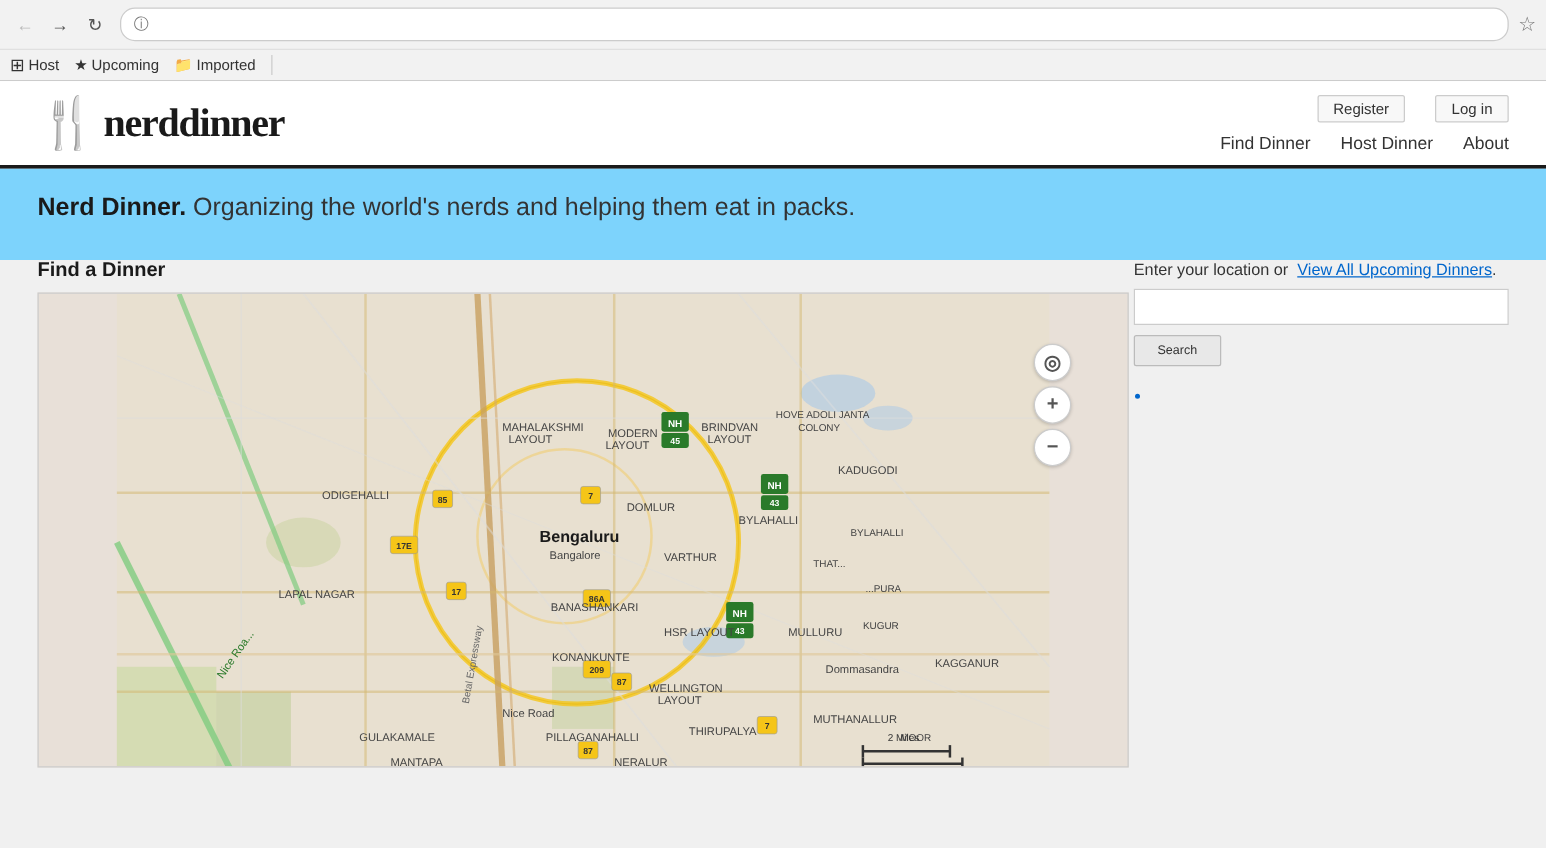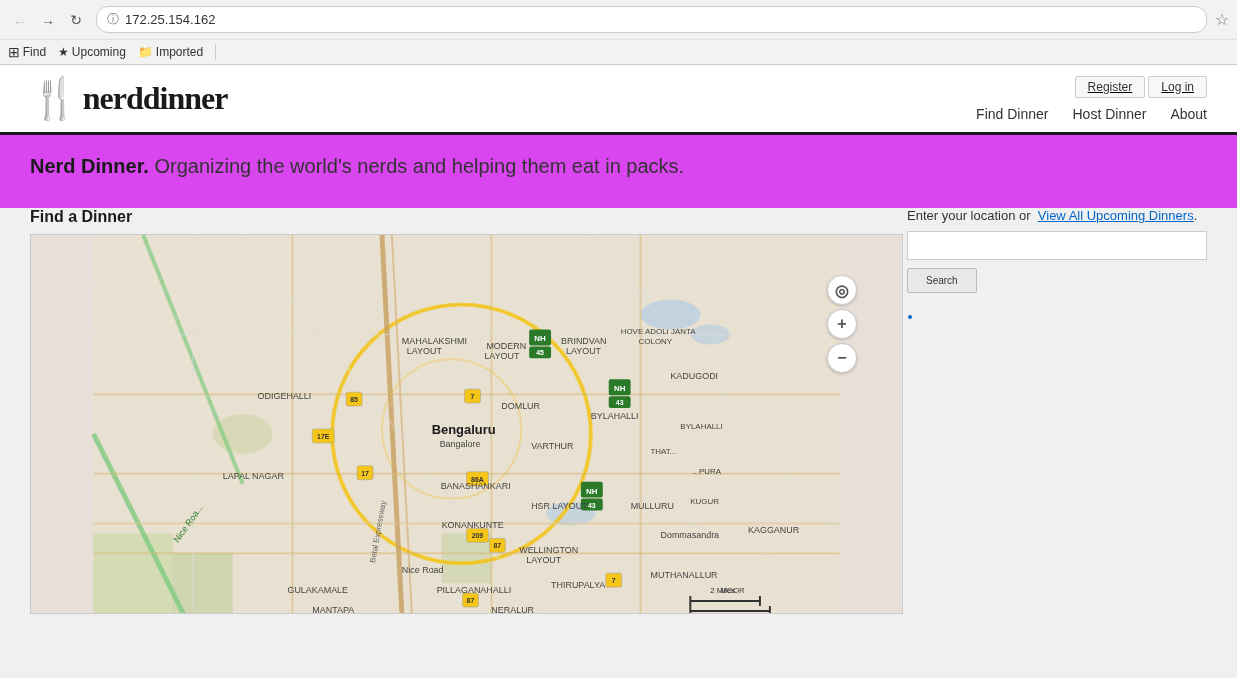--- a/index.html
+++ b/index.html
@@ -51,35 +51,35 @@
       border-bottom: 3px solid #1a1a1a;
       display: flex; align-items: center; justify-content: space-between;
     }
     .logo-area { display: flex; align-items: center; gap: 0; }
     .logo-icon { font-size: 40px; letter-spacing: -5px; color: #1a1a1a; margin-right: 8px; }
     .logo-text {
       font-family: Georgia, serif; font-size: 32px; font-weight: bold;
       color: #1a1a1a; letter-spacing: -1px;
     }
     .header-right { display: flex; flex-direction: column; align-items: flex-end; gap: 8px; }
-    .auth-buttons { display: flex; gap: 3px; text-decoration: underline; }
+    .auth-buttons { display: flex; gap: 24px; }
     .auth-btn {
       padding: 3px 12px; font-size: 12px; cursor: pointer;
       border: 1px solid #ccc; background: #f8f8f8; color: #333;
       border-radius: 2px;
     }
     .nav-links { display: flex; gap: 24px; align-items: center; }
     .nav-link {
       color: #333; text-decoration: none; font-size: 14px; font-weight: normal;
       cursor: pointer;
     }
 
     
     .hero {
-      background: #d946ef; padding: 20px 30px 10px 30px;
+      background: #7dd3fc; padding: 20px 30px 10px 30px;
     }
     .hero-text { font-size: 20px; color: #333; margin-bottom: 20px; }
     .hero-text strong { font-weight: bold; color: #1a1a1a; }
 
     
     .main-content {
       background: #f0f0f0; display: flex; gap: 4px;
       padding: 0 30px 30px 30px;
     }
 
@@ -128,28 +128,27 @@
 
 <div class="browser-chrome">
   <div class="browser-toolbar">
     <div class="nav-buttons">
       <button class="nav-btn disabled">←</button>
       <button class="nav-btn">→</button>
       <button class="nav-btn">↻</button>
     </div>
     <div class="address-bar">
       <span class="lock-icon">ⓘ</span>
-      <input class="address-input" value="172.25.154.162" style="">
     </div>
     <button class="star-btn">☆</button>
   </div>
   <div class="bookmarks-bar">
     <a class="bookmark-item">
       <span class="apps-icon">⊞</span>
-      <span>Find</span>
+      <span>Host</span>
     </a>
     <a class="bookmark-item">
       <span>★</span>
       <span>Upcoming</span>
     </a>
     <a class="bookmark-item">
       <span>📁</span>
       <span>Imported</span>
     </a>
     <div class="bm-separator"></div>

